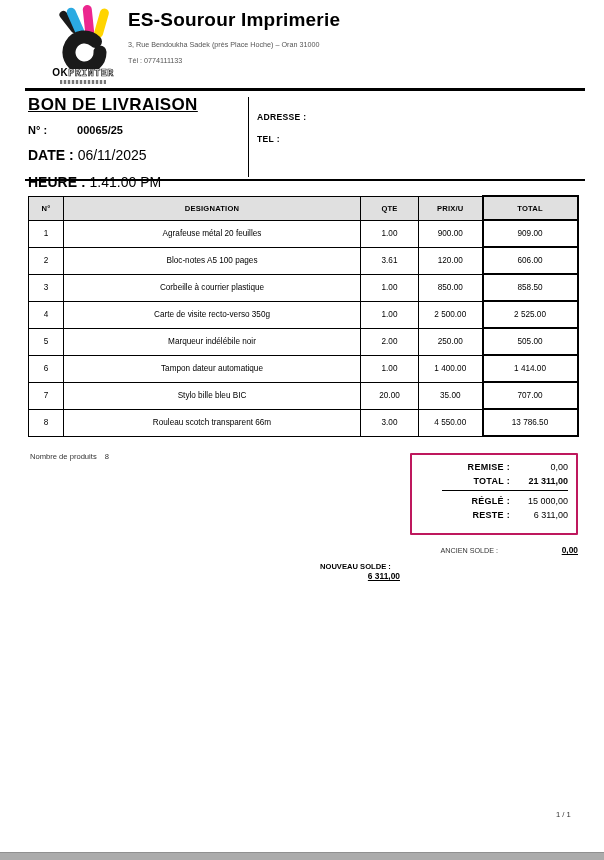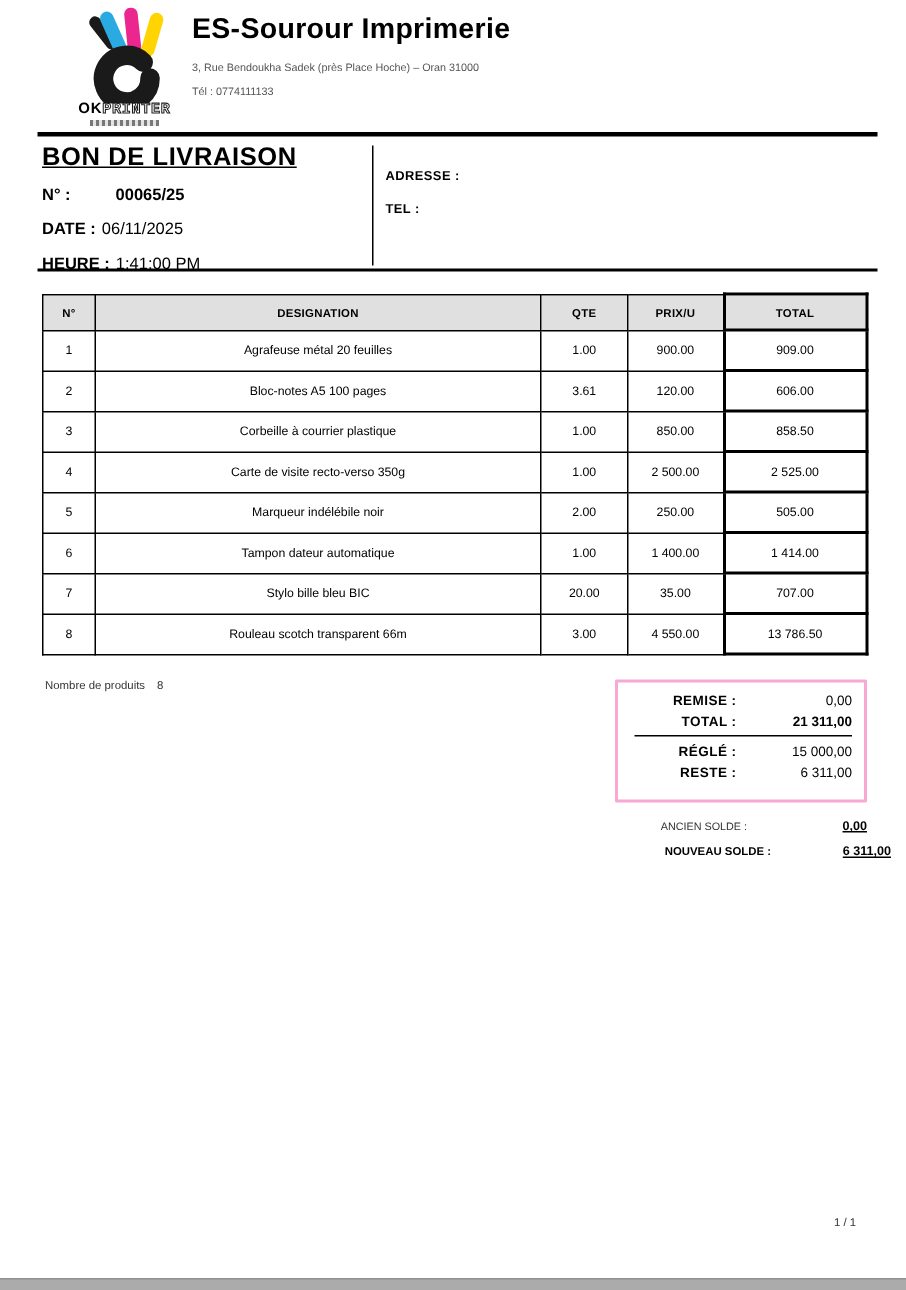--- a/index.html
+++ b/index.html
@@ -26,21 +26,21 @@
   .company-phone { font-size:7.2px; color:#555; margin-top:7px; }
 
   .rule { position:absolute; left:25px; width:560px; background:#000; }
   .rule-1 { top:88px; height:3px; }
   .rule-2 { top:179px; height:2px; }
 
   
   .docinfo { position:absolute; left:28px; top:95px; width:215px; }
   .doc-title { font-size:17px; font-weight:bold; text-decoration:underline; letter-spacing:.4px; }
   .doc-number { font-size:11px; font-weight:bold; margin-top:9px; }
-  .doc-line { font-size:11px; font-weight:bold; margin-top:11px; }
+  .doc-line { font-size:14px; font-weight:bold; margin-top:11px; }
   .doc-line .val { font-weight:normal; margin-left:4px; }
   .doc-number .val { margin-left:6px;padding-left:24px; }
 
   .vdivider { position:absolute; left:248px; top:97px; width:1px; height:80px; background:#000; }
 
   .recipient { position:absolute; left:257px; top:100px; width:330px; }
   .recip-row1 { font-size:9px; font-weight:bold; letter-spacing:.3px; }
   .recip-row1 .name { margin-left:14px; }
   .recip-line { font-size:8.6px; font-weight:bold; margin-top:12px; letter-spacing:.3px; }
 
@@ -51,33 +51,33 @@
   .items td { font-size:8.2px; height:27px; }
   .items th:last-child, .items td:last-child { border-width:2px; }
   .col-no { width:35px; } .col-des { width:297px; } .col-qte { width:58px; }
   .col-prix { width:64px; } .col-total { width:95px; }
 
   .count-line { position:absolute; left:30px; top:452px; font-size:7.6px; color:#333; }
   .count-line .cnt { margin-left:8px; }
 
   
   .summary-box { position:absolute; left:410px; top:453px; width:168px; height:82px;
-    border:2px solid #f9a8d4; border-radius:1px; padding:7px 8px 0 1px; }
+    border:2px solid #be185d; border-radius:1px; padding:7px 8px 0 20px; }
   .sum-row { display:flex; align-items:baseline; margin-bottom:4px; }
   .sum-label { width:78px; text-align:right; font-size:9px; font-weight:bold; letter-spacing:.3px; }
   .sum-val { flex:1; text-align:right; font-size:9px; }
   .sum-val.bold { font-weight:bold; }
   .sum-sep { height:1px; background:#000; margin:2px 0 5px 10px; }
 
   .solde-row { position:absolute; width:260px; display:flex; align-items:baseline; }
   .solde-row .s-label { flex:1; text-align:right; }
   .solde-row .s-val { width:80px; text-align:right; font-weight:bold; text-decoration:underline; font-size:8.4px; }
   .solde-ancien { left:318px; top:545px; }
   .solde-ancien .s-label { font-size:7.2px; color:#333; }
-  .solde-nouveau { left:334px; top:562px; }
+  .solde-nouveau { left:320px; top:562px;flex-direction:column; }
   .solde-nouveau .s-label { font-size:7.6px; font-weight:bold; }
 
   .page-num { position:absolute; left:556px; top:810px; font-size:7.6px; color:#333; }
 
   .bottom-bar { position:absolute; left:0; top:852px; width:604px; height:8px;
     background:#ababab; border-top:1px solid #909090; }
 </style>
 </head>
 <body>
 

